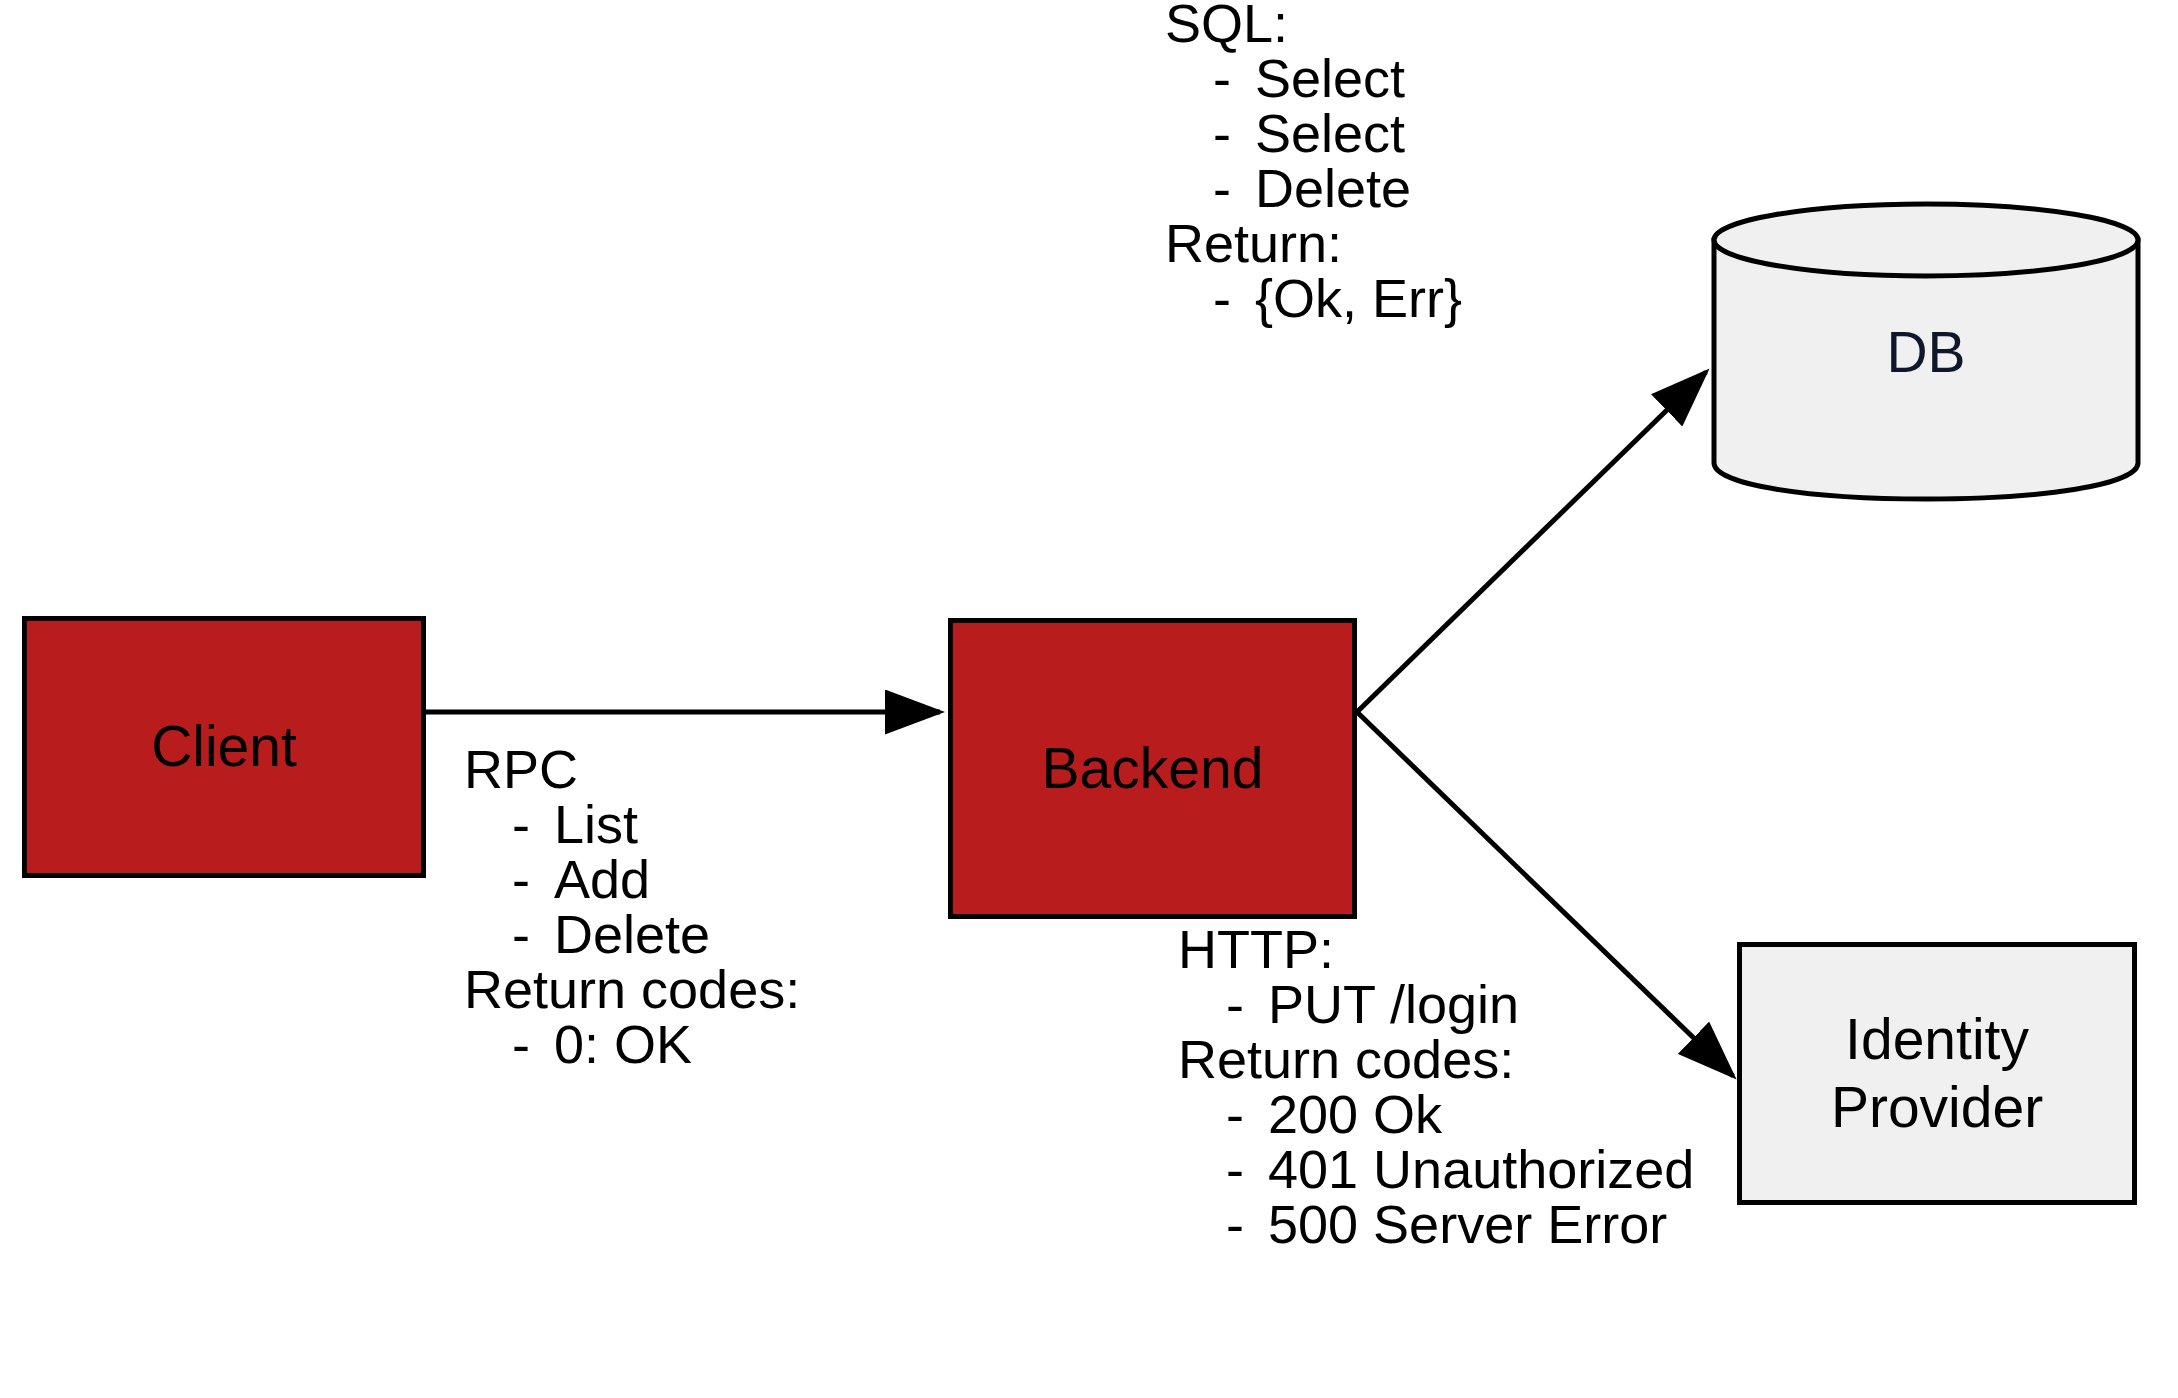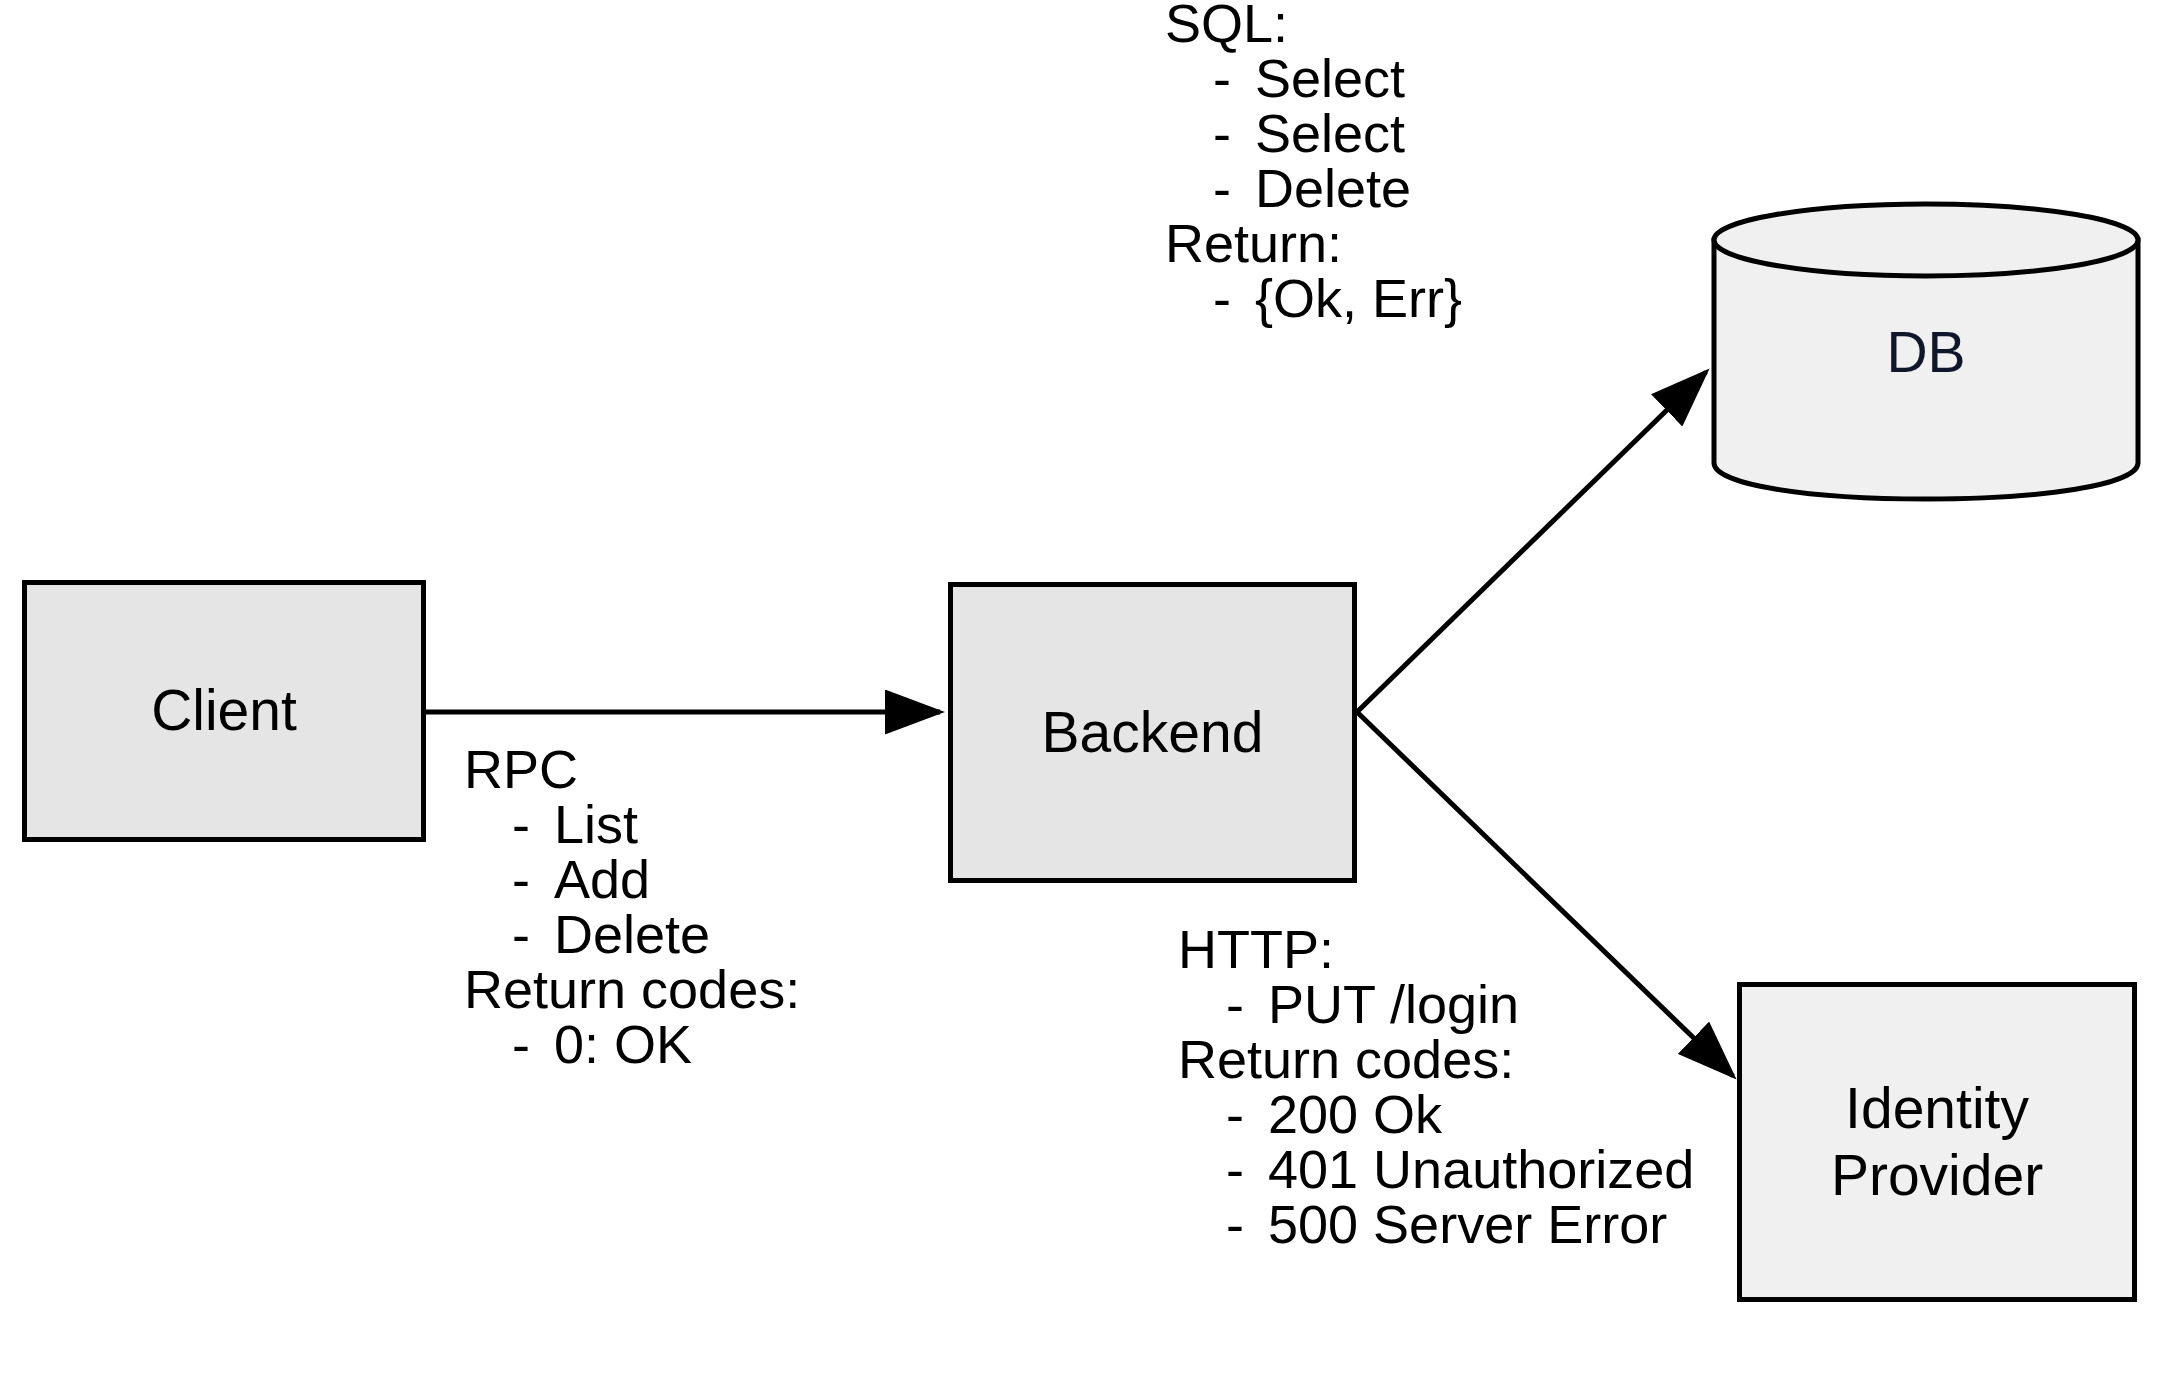--- a/index.html
+++ b/index.html
@@ -22,35 +22,34 @@
     display: flex;
     align-items: center;
     justify-content: center;
     text-align: center;
     color: #000000;
     line-height: 1.18;
   }
   .node-box {
     border: 5px solid #000000;
   }
-  .node-yellow { background: #e5e5e5; }
+  .node-yellow { background: #b91c1c; margin-top: 36px; }
   .node-gray   { background: #f0f0f0; }
 
   #client-node {
     left: 22px; top: 580px; width: 404px; height: 262px;
     font-size: 57px;
   }
   #backend-node {
     left: 948px; top: 582px; width: 409px; height: 301px;
     font-size: 57px;
   }
   #idp-node {
-    left: 1737px; top: 942px; width: 400px; height: 320px;
+    left: 1737px; top: 942px; width: 400px; height: 263px;
     font-size: 57px;
-    margin-top: 40px;
   }
   #idp-node .multiline { white-space: pre-line; }
 
   
   #db-node {
     position: absolute;
     left: 1710px; top: 200px; width: 432px; height: 303px;
   }
   #db-node svg { display: block; overflow: visible; }
   #db-label {

